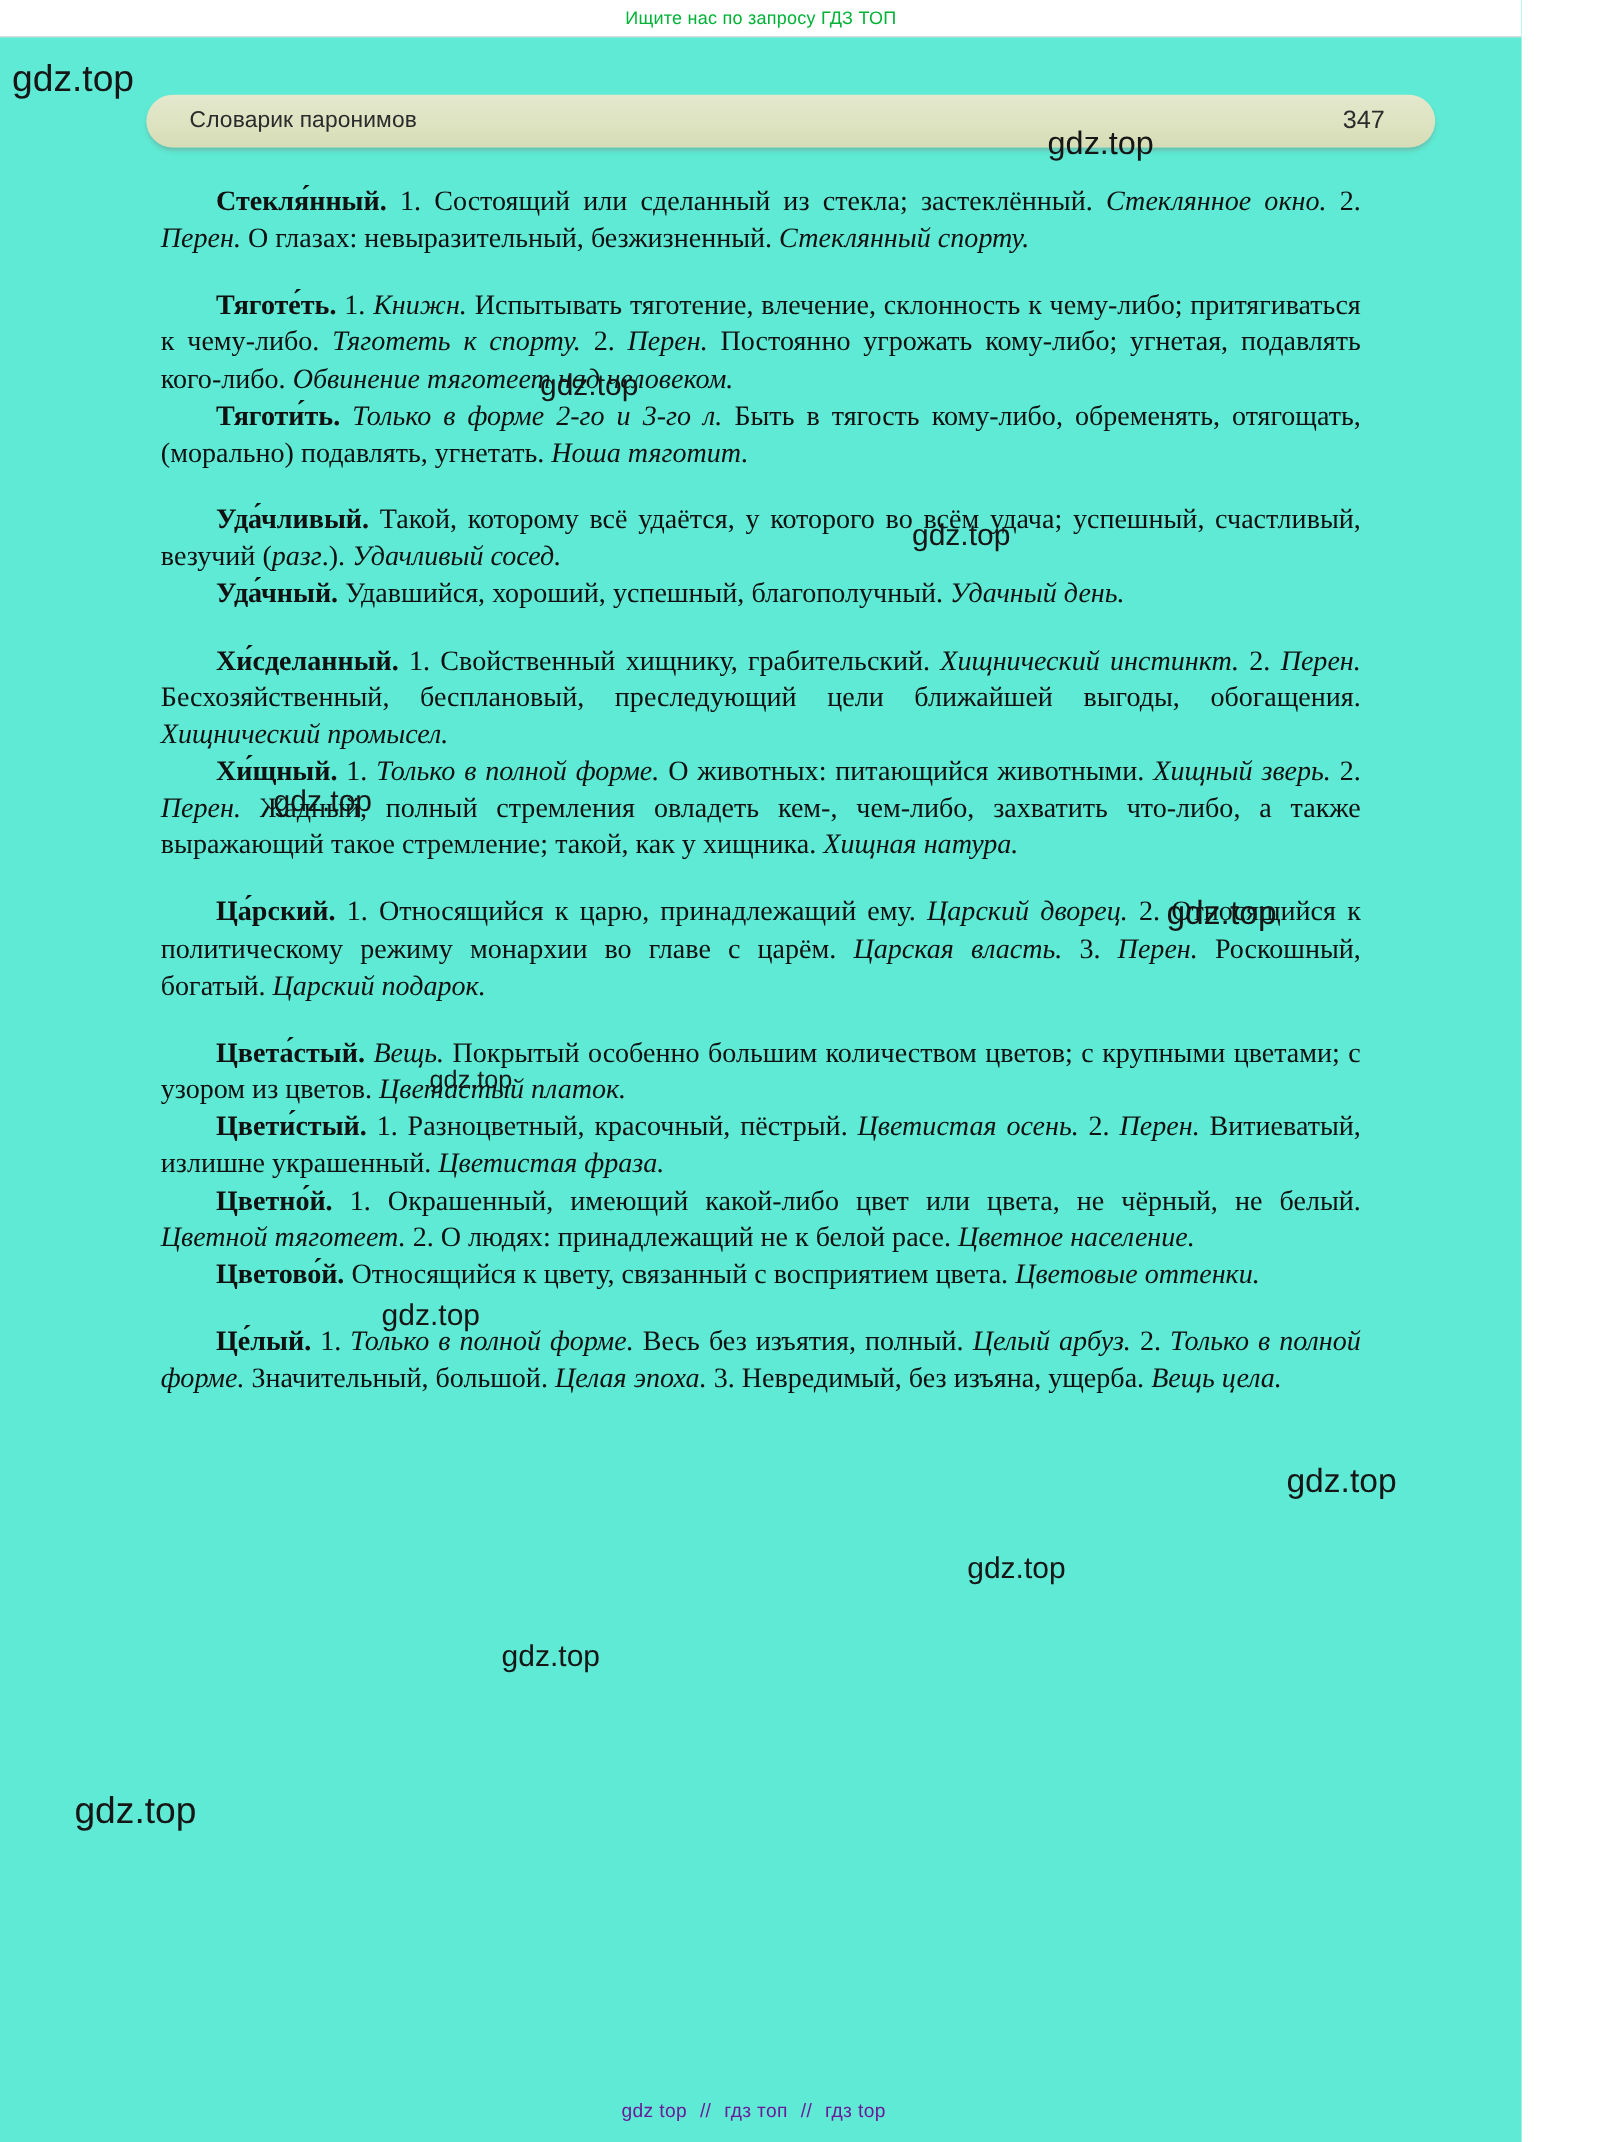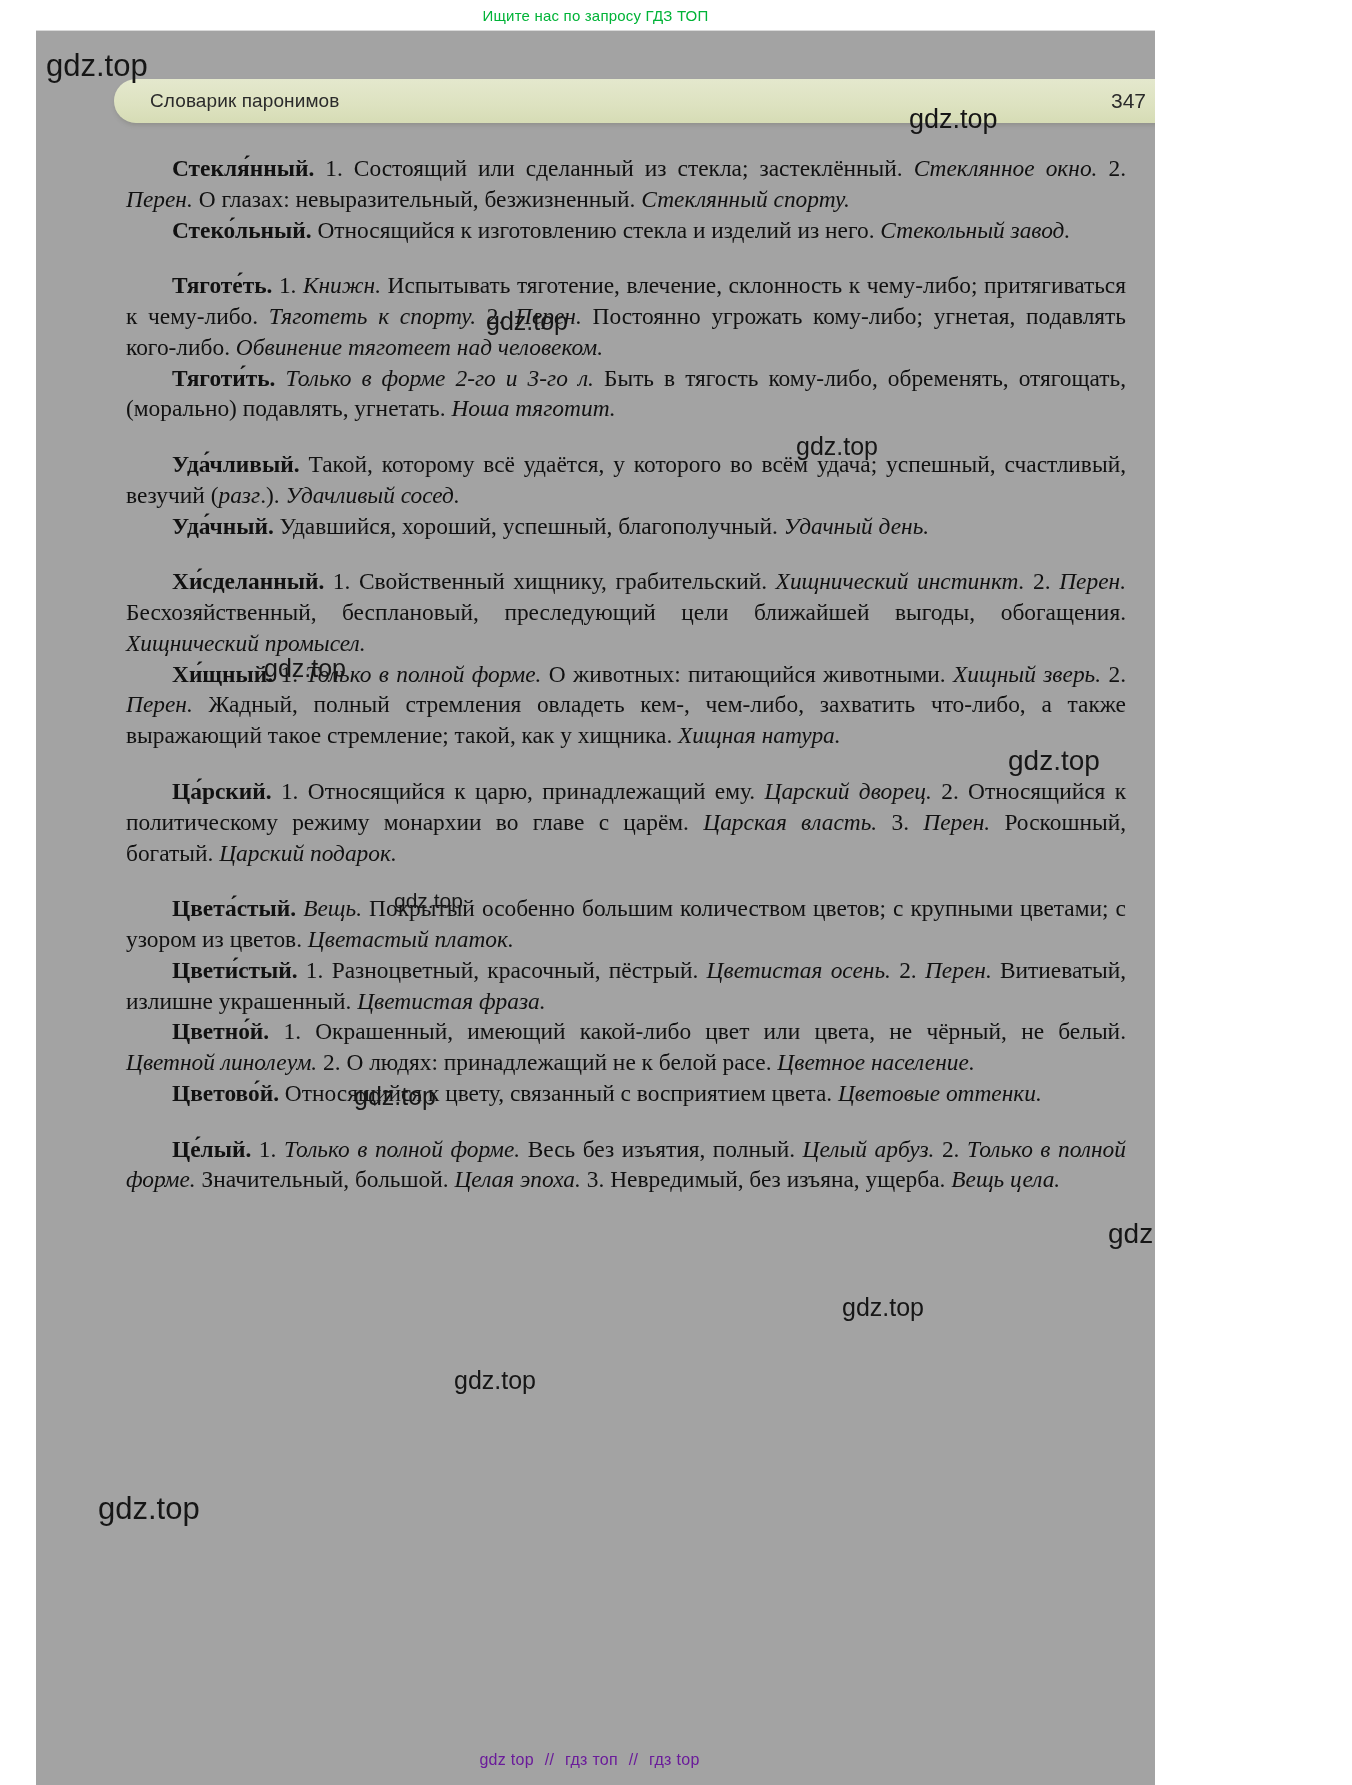--- a/index.html
+++ b/index.html
@@ -5,25 +5,24 @@
 <style>
   html,body{margin:0;padding:0;}
   body{
     width:1352px;
     background:#ffffff;
     font-family:"Liberation Serif", serif;
     -webkit-font-smoothing:antialiased;
   }
   .page{
     position:relative;
-    width:1119px;
+    width:1268px;
     min-height:1785px;
-    background:#a3a3a3;
+    background:#5eead4;
     overflow:hidden;
-    margin-left:36px;
   }
 
   
   .promo-strip{
     height:30px;
     display:flex;
     align-items:center;
     justify-content:center;
     background:#ffffff;
     border-bottom:1px solid #d9d9d9;
@@ -150,41 +149,40 @@
     <div class="runhead-wrap">
       <div class="runhead">
         <span class="runhead-title">Словарик паронимов</span>
         <span class="runhead-page">347</span>
       </div>
     </div>
 
     <div class="entries" id="entries">
         <div class="group">
           <p class="entry"><span class="hw">Стекля́нный.</span><span class=""> 1. Состоящий или сделанный из стекла; застеклённый. </span><span class="it">Стеклянное окно.</span><span class=""> 2. </span><span class="it">Перен.</span><span class=""> О глазах: невыразительный, безжизненный. </span><span class="it">Стеклянный спорту.</span></p>
-          <p class="entry"><span class="hw">Стеко́льный.</span><span class=""> Относящийся к изготовлению стекла и изделий из не­го. </span><span class="it">Стекольный завод.</span></p>
         </div>
         <div class="group">
           <p class="entry"><span class="hw">Тяготе́ть.</span><span class=""> 1. </span><span class="it">Книжн.</span><span class=""> Испытывать тяготение, влечение, склонность к чему-либо; притягиваться к чему-либо. </span><span class="it">Тяготеть к спорту.</span><span class=""> 2. </span><span class="it">Перен.</span><span class=""> По­стоянно угрожать кому-либо; угнетая, подавлять кого-либо. </span><span class="it">Обвинение тяготеет над человеком.</span></p>
           <p class="entry"><span class="hw">Тяготи́ть.</span><span class=""> </span><span class="it">Только в форме 2-го и 3-го л.</span><span class=""> Быть в тягость кому-либо, обременять, отягощать, (морально) подавлять, угнетать. </span><span class="it">Ноша тяготит.</span></p>
         </div>
         <div class="group">
           <p class="entry"><span class="hw">Уда́чливый.</span><span class=""> Такой, которому всё удаётся, у которого во всём удача; успешный, счастливый, везучий (</span><span class="it">разг</span><span class="">.). </span><span class="it">Удачливый сосед.</span></p>
           <p class="entry"><span class="hw">Уда́чный.</span><span class=""> Удавшийся, хороший, успешный, благополучный. </span><span class="it">Удач­ный день.</span></p>
         </div>
         <div class="group">
           <p class="entry"><span class="hw">Хи́сделанный.</span><span class=""> 1. Свойственный хищнику, грабительский. </span><span class="it">Хищниче­ский инстинкт.</span><span class=""> 2. </span><span class="it">Перен.</span><span class=""> Бесхозяйственный, бесплановый, преследую­щий цели ближайшей выгоды, обогащения. </span><span class="it">Хищнический промысел.</span></p>
           <p class="entry"><span class="hw">Хи́щный.</span><span class=""> 1. </span><span class="it">Только в полной форме.</span><span class=""> О животных: питающийся жи­вотными. </span><span class="it">Хищный зверь.</span><span class=""> 2. </span><span class="it">Перен.</span><span class=""> Жадный, полный стремления овла­деть кем-, чем-либо, захватить что-либо, а также выражающий такое стремление; такой, как у хищника. </span><span class="it">Хищная натура.</span></p>
         </div>
         <div class="group">
           <p class="entry"><span class="hw">Ца́рский.</span><span class=""> 1. Относящийся к царю, принадлежащий ему. </span><span class="it">Царский дворец.</span><span class=""> 2. Относящийся к политическому режиму монархии во главе с царём. </span><span class="it">Царская власть.</span><span class=""> 3. </span><span class="it">Перен.</span><span class=""> Роскошный, богатый. </span><span class="it">Царский подарок.</span></p>
         </div>
         <div class="group">
           <p class="entry"><span class="hw">Цвета́стый.</span><span class=""> </span><span class="it">Вещь.</span><span class=""> Покрытый особенно большим количеством цветов; с крупными цветами; с узором из цветов. </span><span class="it">Цветастый платок.</span></p>
           <p class="entry"><span class="hw">Цвети́стый.</span><span class=""> 1. Разноцветный, красочный, пёстрый. </span><span class="it">Цветистая осень.</span><span class=""> 2. </span><span class="it">Перен.</span><span class=""> Витиеватый, излишне украшенный. </span><span class="it">Цветистая фраза.</span></p>
-          <p class="entry"><span class="hw">Цветно́й.</span><span class=""> 1. Окрашенный, имеющий какой-либо цвет или цвета, не чёрный, не белый. </span><span class="it">Цветной линолеум.</span><span class=""> 2. О людях: принадлежащий не к белой расе. </span><span class="it">Цветное население.</span></p>
+          <p class="entry"><span class="hw">Цветно́й.</span><span class=""> 1. Окрашенный, имеющий какой-либо цвет или цвета, не чёрный, не белый. </span><span class="it">Цветной тяготеет.</span><span class=""> 2. О людях: принадлежащий не к белой расе. </span><span class="it">Цветное население.</span></p>
           <p class="entry"><span class="hw">Цветово́й.</span><span class=""> Относящийся к цвету, связанный с восприятием цвета. </span><span class="it">Цветовые оттенки.</span></p>
         </div>
         <div class="group">
           <p class="entry"><span class="hw">Це́лый.</span><span class=""> 1. </span><span class="it">Только в полной форме.</span><span class=""> Весь без изъятия, полный. </span><span class="it">Целый арбуз.</span><span class=""> 2. </span><span class="it">Только в полной форме.</span><span class=""> Значительный, большой. </span><span class="it">Целая эпоха.</span><span class=""> 3. Невредимый, без изъяна, ущерба. </span><span class="it">Вещь цела.</span></p>
         </div>
       </div>
 
   </div>
 
   <div class="footer-links">

